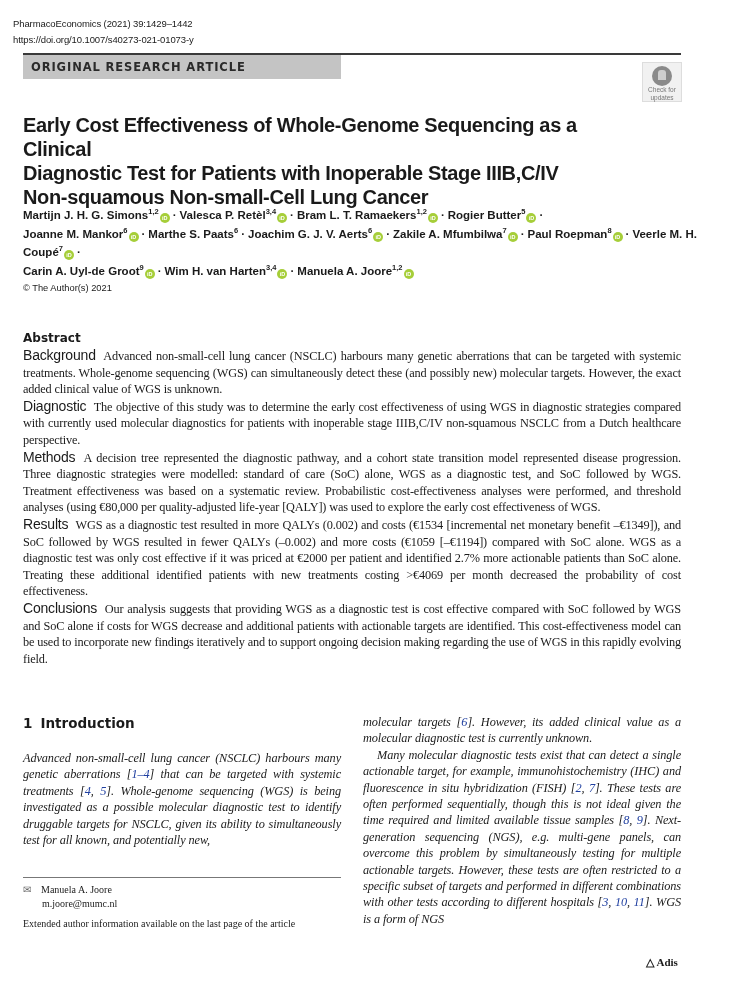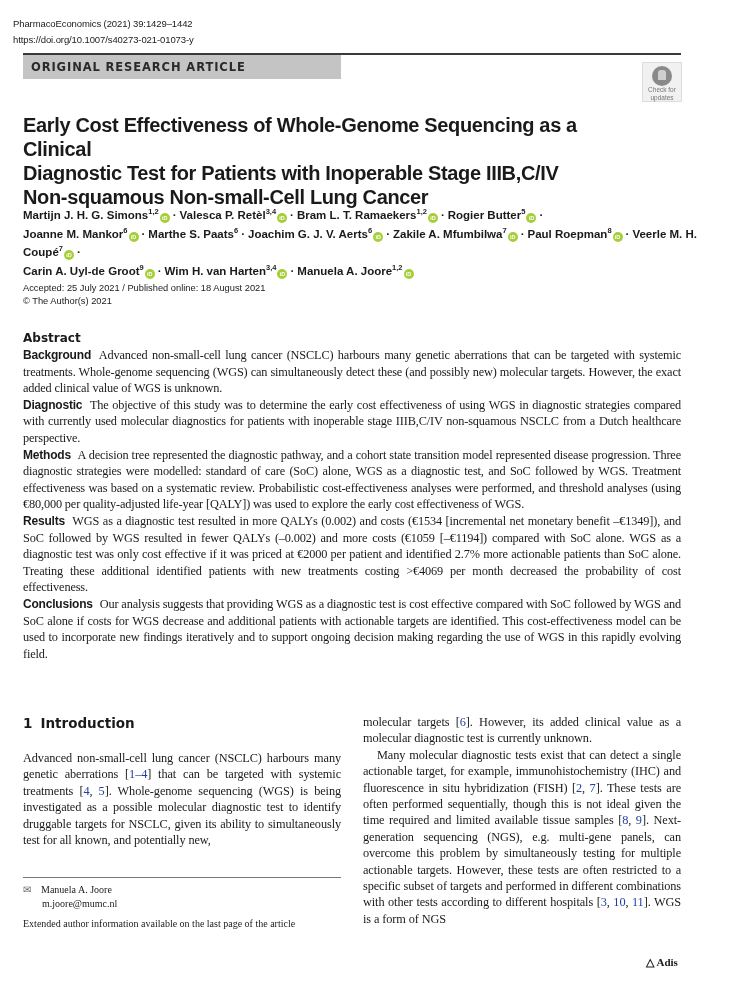--- a/index.html
+++ b/index.html
@@ -20,27 +20,27 @@
   .authors { position: absolute; left: 23px; top: 206px; width: 680px; font-size: 11.5px; line-height: 18.5px; font-weight: bold; font-family: "Liberation Sans", sans-serif; color: #1a1a1a; }
   .authors sup { font-size: 7.5px; font-weight: bold; vertical-align: 5px; line-height: 0; }
   .orcid { display: inline-block; width: 10px; height: 10px; border-radius: 50%; background: #a6ce39; color: #fff; font-size: 5.5px; line-height: 10px; text-align: center; vertical-align: -1px; margin-left: 1px; font-weight: bold; }
   .sep { font-weight: bold; margin: 0 3px; }
 
   .dates { position: absolute; left: 23px; top: 282px; font-size: 9.3px; line-height: 13px; font-family: "Liberation Sans", sans-serif; color: #1a1a1a; }
 
   .abs-h { position: absolute; left: 23px; top: 331px; font-size: 12px; font-weight: bold; font-family: "DejaVu Sans", sans-serif; }
   .abstract { position: absolute; left: 23px; top: 347px; width: 658px; font-size: 12.3px; line-height: 16.6px; font-family: "Liberation Serif", serif; text-align: justify; color: #1a1a1a; letter-spacing: -0.15px; }
   .abstract p { margin: 0; }
-  .abstract b { font-family: "Liberation Sans", sans-serif; font-size: 12px; font-weight: bold; margin-right: 4px; letter-spacing: -0.2px; }
+  .abstract b { font-family: "Liberation Sans", sans-serif; font-size: 14px; font-weight: normal; margin-right: 4px; letter-spacing: -0.2px; }
 
   .sec-h { position: absolute; left: 23px; top: 715px; font-size: 13.5px; font-weight: bold; font-family: "DejaVu Sans", sans-serif; }
   .sec-h .num { margin-right: 8px; }
 
   .col { position: absolute; width: 318px; font-size: 12.3px; line-height: 16.4px; font-family: "Liberation Serif", serif; text-align: justify; color: #1a1a1a; letter-spacing: -0.1px; }
-  .col p { margin: 0; }
+  .col p { margin: 0; font-style: italic; }
   .col .indent { text-indent: 14px; }
   .left-col { left: 23px; top: 750px; }
   .right-col { left: 363px; top: 714px; }
   .ref { color: #1f3fa0; }
 
   .fn-line { position: absolute; left: 23px; top: 877px; width: 318px; height: 1px; background: #777; }
   .fn { position: absolute; left: 23px; top: 883px; width: 330px; font-size: 10px; line-height: 13.5px; font-family: "Liberation Serif", serif; color: #1a1a1a; }
   .fn .mail { display: inline-block; width: 10px; color: #666; font-size: 10px; margin-right: 8px; }
   .fn .email { padding-left: 19px; }
   .fn .ext { margin-top: 7px; font-family: Liberation Serif, serif; }
@@ -67,21 +67,20 @@
 
 <div class="title">
   <div>Early Cost Effectiveness of Whole-Genome Sequencing as a Clinical</div>
   <div>Diagnostic Test for Patients with Inoperable Stage IIIB,C/IV</div>
   <div>Non-squamous Non-small-Cell Lung Cancer</div>
 </div>
 
 <div class="authors" id="authors"><span>Martijn J. H. G. Simons</span><sup>1,2</sup><span class="orcid">iD</span><span class="sep">·</span><span>Valesca P. Retèl</span><sup>3,4</sup><span class="orcid">iD</span><span class="sep">·</span><span>Bram L. T. Ramaekers</span><sup>1,2</sup><span class="orcid">iD</span><span class="sep">·</span><span>Rogier Butter</span><sup>5</sup><span class="orcid">iD</span><span class="sep">·</span><br><span>Joanne M. Mankor</span><sup>6</sup><span class="orcid">iD</span><span class="sep">·</span><span>Marthe S. Paats</span><sup>6</sup><span class="sep">·</span><span>Joachim G. J. V. Aerts</span><sup>6</sup><span class="orcid">iD</span><span class="sep">·</span><span>Zakile A. Mfumbilwa</span><sup>7</sup><span class="orcid">iD</span><span class="sep">·</span><span>Paul Roepman</span><sup>8</sup><span class="orcid">iD</span><span class="sep">·</span><span>Veerle M. H. Coupé</span><sup>7</sup><span class="orcid">iD</span><span class="sep">·</span><br><span>Carin A. Uyl-de Groot</span><sup>9</sup><span class="orcid">iD</span><span class="sep">·</span><span>Wim H. van Harten</span><sup>3,4</sup><span class="orcid">iD</span><span class="sep">·</span><span>Manuela A. Joore</span><sup>1,2</sup><span class="orcid">iD</span></div>
 
 <div class="dates">
-  <div>Accepted: 25 July 2021 / Published online: 18 August 2021</div>
   <div>© The Author(s) 2021</div>
 </div>
 
 <div class="abs-h">Abstract</div>
 <div class="abstract">
   <p><b>Background</b> <span>Advanced non-small-cell lung cancer (NSCLC) harbours many genetic aberrations that can be targeted with systemic treatments. Whole-genome sequencing (WGS) can simultaneously detect these (and possibly new) molecular targets. However, the exact added clinical value of WGS is unknown.</span></p>
   <p><b>Diagnostic</b> <span>The objective of this study was to determine the early cost effectiveness of using WGS in diagnostic strategies compared with currently used molecular diagnostics for patients with inoperable stage IIIB,C/IV non-squamous NSCLC from a Dutch healthcare perspective.</span></p>
   <p><b>Methods</b> <span>A decision tree represented the diagnostic pathway, and a cohort state transition model represented disease progression. Three diagnostic strategies were modelled: standard of care (SoC) alone, WGS as a diagnostic test, and SoC followed by WGS. Treatment effectiveness was based on a systematic review. Probabilistic cost-effectiveness analyses were performed, and threshold analyses (using €80,000 per quality-adjusted life-year [QALY]) was used to explore the early cost effectiveness of WGS.</span></p>
   <p><b>Results</b> <span>WGS as a diagnostic test resulted in more QALYs (0.002) and costs (€1534 [incremental net monetary benefit –€1349]), and SoC followed by WGS resulted in fewer QALYs (–0.002) and more costs (€1059 [–€1194]) compared with SoC alone. WGS as a diagnostic test was only cost effective if it was priced at €2000 per patient and identified 2.7% more actionable patients than SoC alone. Treating these additional identified patients with new treatments costing &gt;€4069 per month decreased the probability of cost effectiveness.</span></p>
   <p><b>Conclusions</b> <span>Our analysis suggests that providing WGS as a diagnostic test is cost effective compared with SoC followed by WGS and SoC alone if costs for WGS decrease and additional patients with actionable targets are identified. This cost-effectiveness model can be used to incorporate new findings iteratively and to support ongoing decision making regarding the use of WGS in this rapidly evolving field.</span></p>

